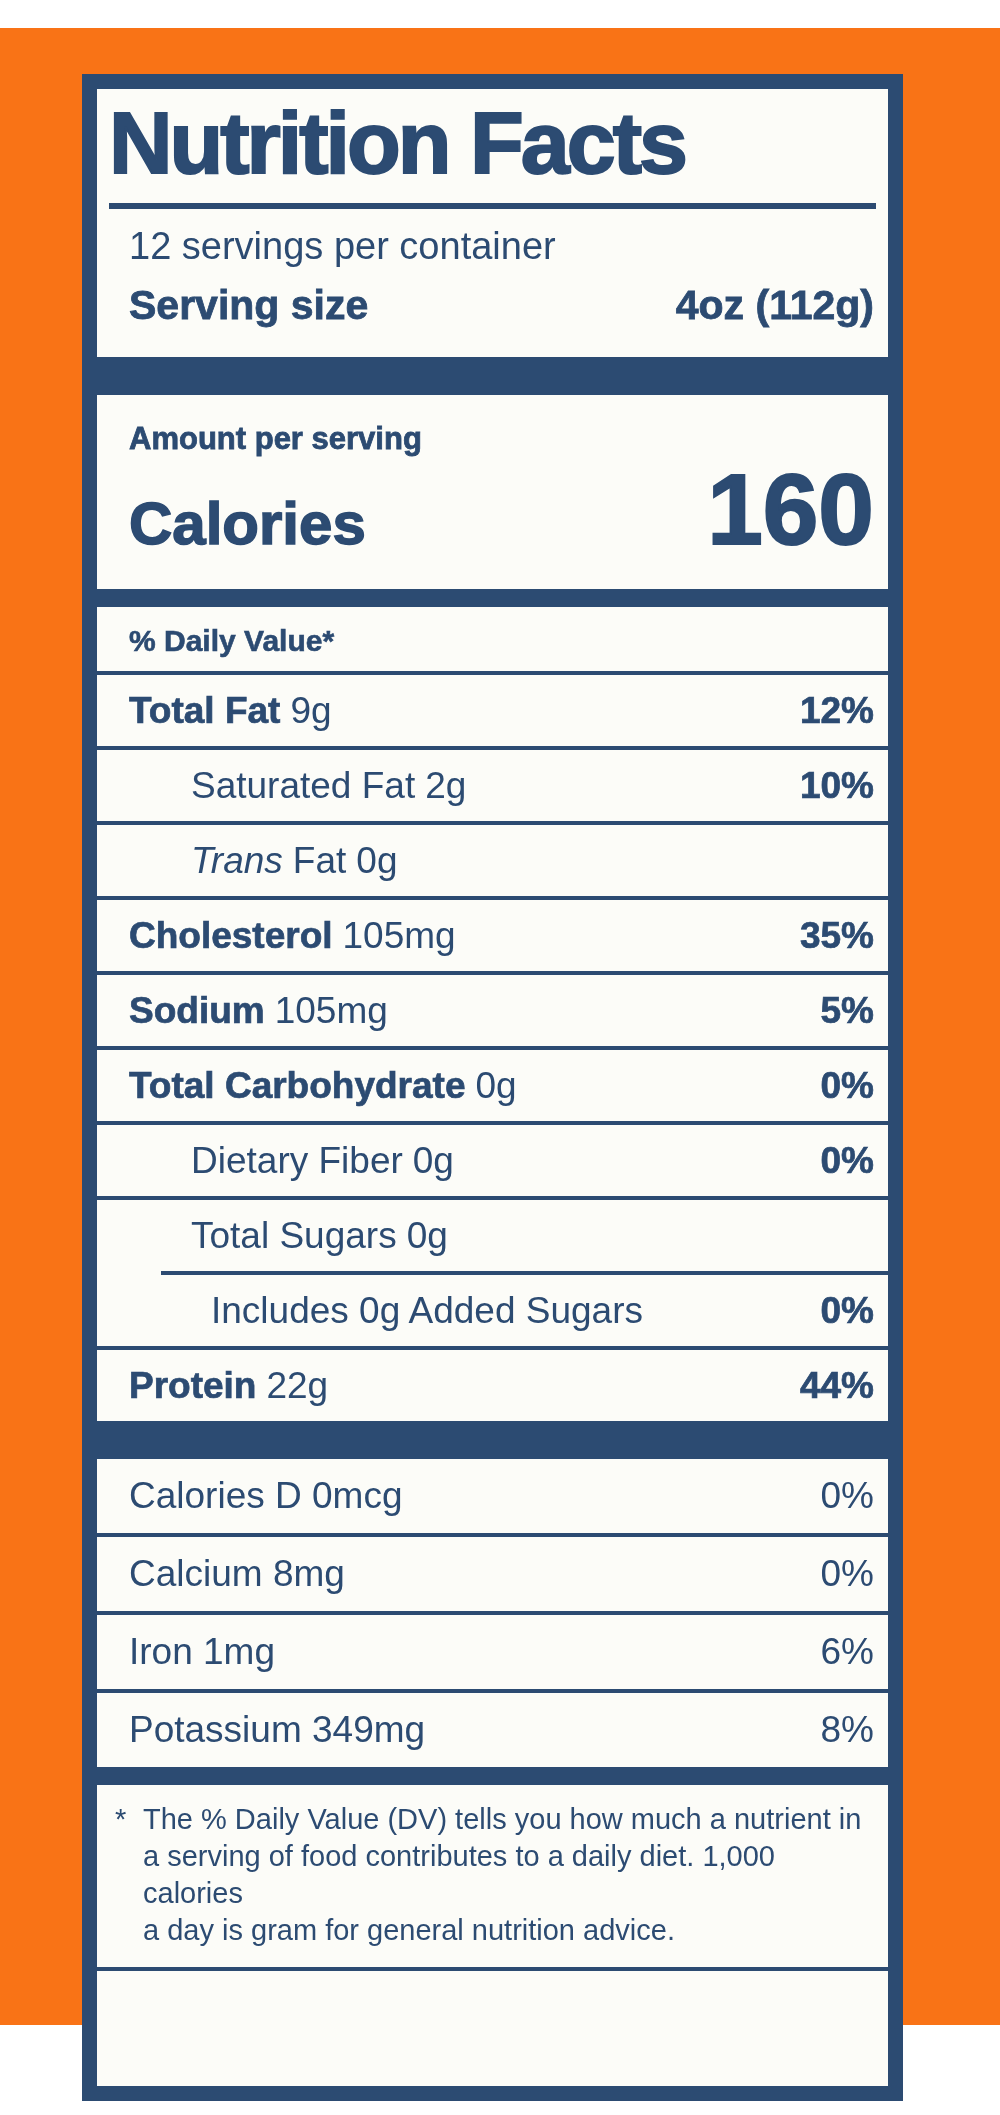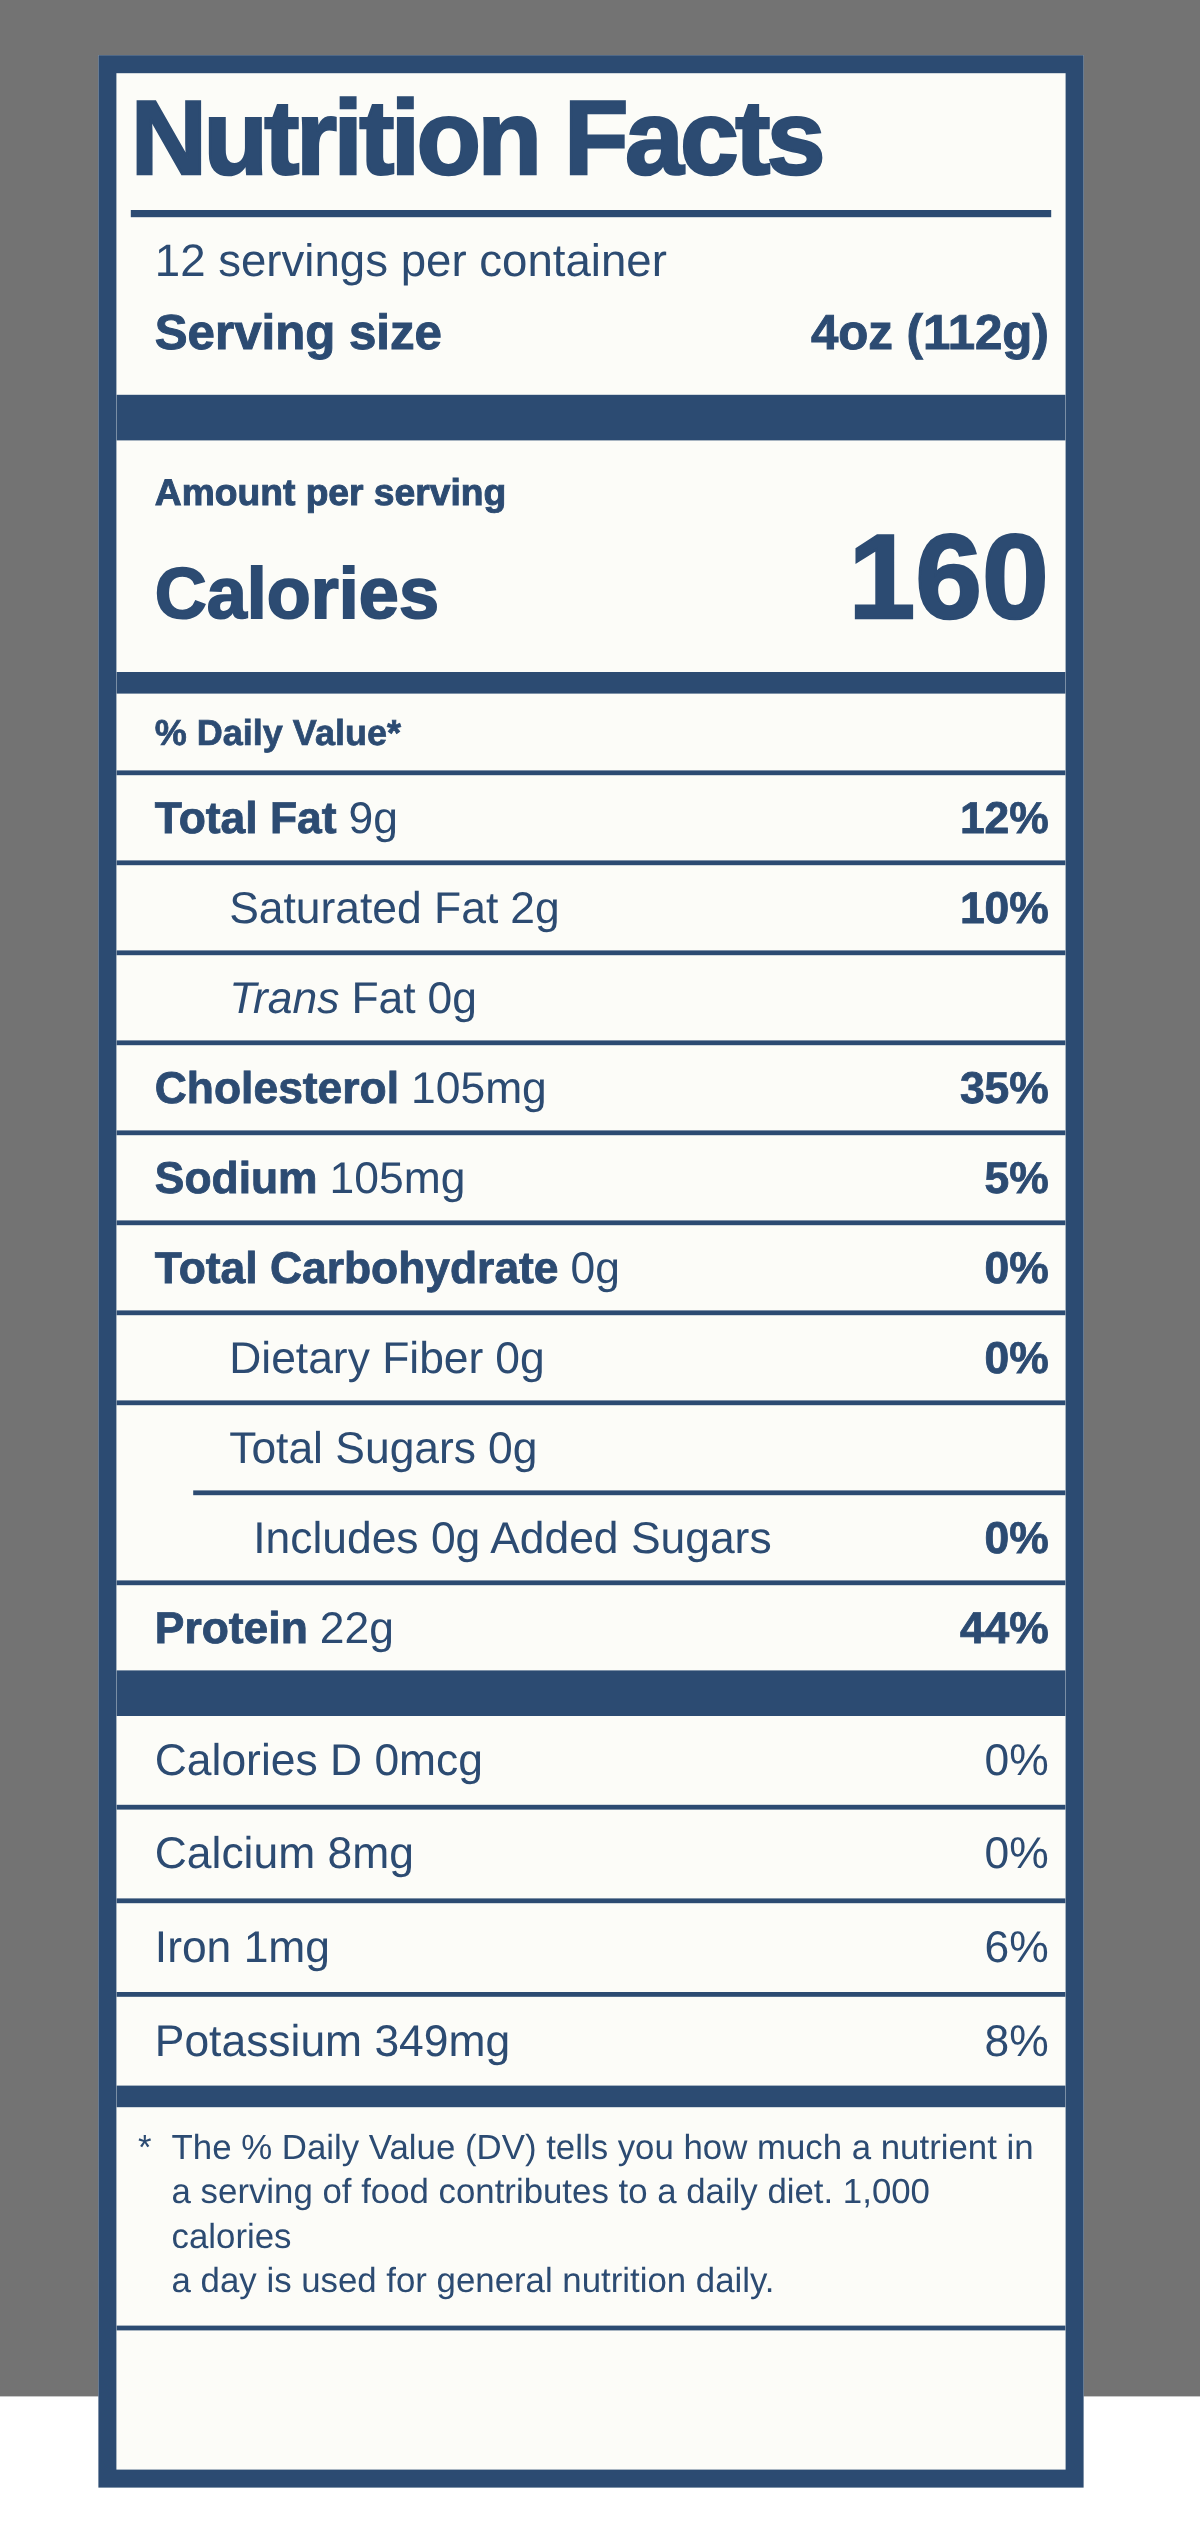--- a/index.html
+++ b/index.html
@@ -5,21 +5,21 @@
   html, body {
     margin: 0;
     padding: 0;
     background: #ffffff;
     width: 1000px;
     height: 2115px;
     font-family: "Liberation Sans", sans-serif;
     color: #2c4b72;
     -webkit-font-smoothing: antialiased;
   }
-  .canvas { position: relative; width: 1000px; height: 1997px; background: #737373; }
+  .canvas { position: relative; width: 1000px; height: 1997px; background: #f97316; margin-top: 28px; }
 
   .nf-label {
     position: absolute;
     left: 82px;
     top: 46px;
     width: 821px;
     height: 2027px;
     box-sizing: border-box;
     border: 15px solid #2c4b72;
     background: #fcfcf8;
@@ -280,20 +280,20 @@
       </span>
       <span class="pct">8%</span>
     </div>
 
     <div class="bar bar-med"></div>
 
     <div class="footnote">
       <span class="marker">*</span>
       <div>The % Daily Value (DV) tells you how much a nutrient in</div>
       <div>a serving of food contributes to a daily diet. 1,000 calories</div>
-      <div>a day is used for general nutrition daily.</div>
+      <div>a day is gram for general nutrition advice.</div>
     </div>
 
     <div class="rule rule-thin rule-foot"></div>
 
 
   </div>
 </div>
 
 </body></html>

